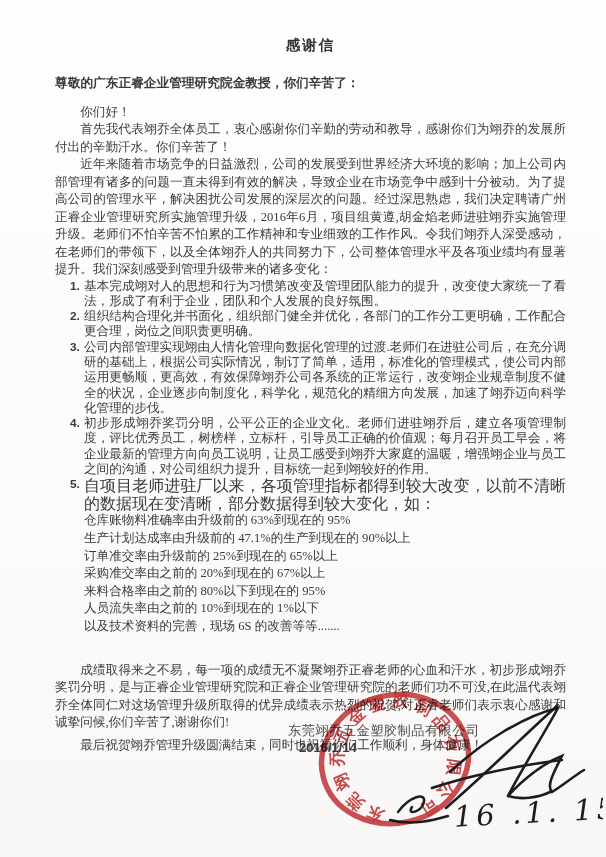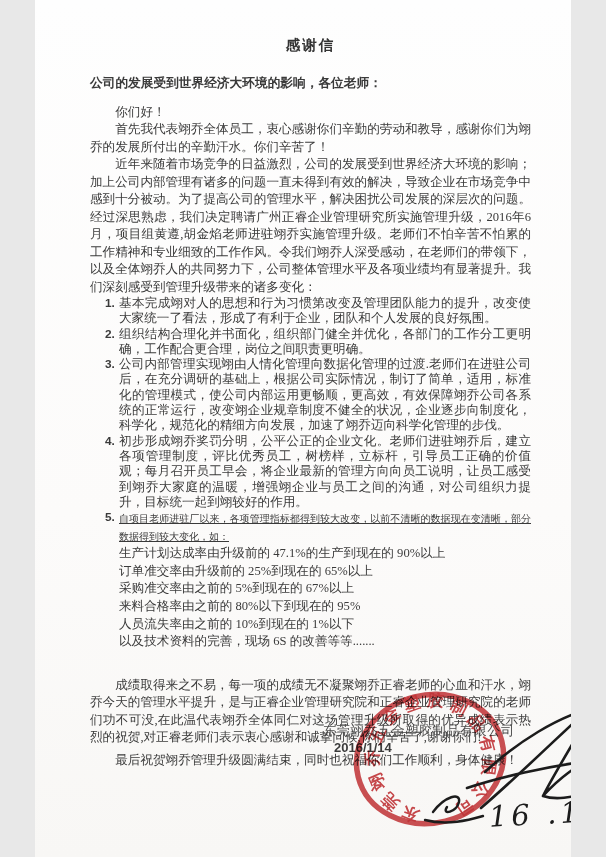--- a/index.html
+++ b/index.html
@@ -1,19 +1,19 @@
 <!DOCTYPE html>
 <html><head>
 <meta charset="utf-8">
 <style>
   * { margin: 0; padding: 0; box-sizing: border-box; }
   html, body { background: #e8e8e8; }
   .page {
     position: relative;
-    width: 536px;
+    width: 606px;
     height: 857px;
     margin: 0 auto;
     background: linear-gradient(180deg, #fefefe 0%, #fcfbfa 60%, #f8f7f5 100%);
     overflow: hidden;
     font-family: "Liberation Serif", "DejaVu Serif", serif;
     color: #3a3a3a;
     padding: 36px 40px 0 55px;
   }
   .title {
     text-align: center;
@@ -33,21 +33,21 @@
     font-size: 12.6px;
     line-height: 17.5px;
     text-align: justify;
     text-indent: 2em;
     font-weight: 500;
   }
   .numlist { margin-left: 15px; }
   .li { display: flex; font-size: 12.6px; line-height: 15.3px; }
   .li .num { width: 14px; flex: 0 0 14px; font-weight: bold; font-family: "Liberation Sans", sans-serif; font-size: 11.8px; }
   .li .txt { flex: 1; text-align: justify; font-weight: 500; }
-  .achv-intro { font-size: 10px; line-height: 17.5px; text-align: justify; font-weight: 500; text-decoration: underline; }
+  .achv-intro { font-size: 16px; line-height: 17.5px; text-align: justify; font-weight: 500; }
   .stat { font-size: 12.6px; line-height: 17.6px; font-weight: 500; }
   .closing1 { margin-top: 26px; }
   .closing2 { margin-top: 5px; }
   .sig-company {
     position: absolute; left: 288px; top: 722px;
     font-size: 13.2px; color: #4a4a4a; letter-spacing: 0.5px; font-weight: 500;
   }
   .sig-date {
     position: absolute; left: 299px; top: 740px;
     font-size: 13px; font-weight: bold; color: #3c3c3c;
@@ -76,21 +76,21 @@
     letter-spacing: 4px;
   }
 </style>
 </head>
 <body>
 
 <div class="page">
 
   <div class="title">感谢信</div>
 
-  <div class="salutation">公司的发展受到世界经济大环境的影响，各位老师：</div>
+  <div class="salutation">尊敬的广东正睿企业管理研究院金教授，你们辛苦了：</div>
 
   <p class="para">你们好！</p>
   <p class="para">首先我代表翊乔全体员工，衷心感谢你们辛勤的劳动和教导，感谢你们为翊乔的发展所付出的辛勤汗水。你们辛苦了！</p>
   <p class="para">近年来随着市场竞争的日益激烈，公司的发展受到世界经济大环境的影响；加上公司内部管理有诸多的问题一直未得到有效的解决，导致企业在市场竞争中感到十分被动。为了提高公司的管理水平，解决困扰公司发展的深层次的问题。经过深思熟虑，我们决定聘请广州正睿企业管理研究所实施管理升级，2016年6月，项目组黄遵,胡金焰老师进驻翊乔实施管理升级。老师们不怕辛苦不怕累的工作精神和专业细致的工作作风。令我们翊乔人深受感动，在老师们的带领下，以及全体翊乔人的共同努力下，公司整体管理水平及各项业绩均有显著提升。我们深刻感受到管理升级带来的诸多变化：</p>
 
   <div class="numlist">
     <div class="li">
       <span class="num">1.</span>
       <div class="txt">基本完成翊对人的思想和行为习惯第改变及管理团队能力的提升，改变使大家统一了看法，形成了有利于企业，团队和个人发展的良好氛围。</div>
     </div>
@@ -103,31 +103,32 @@
       <div class="txt">公司内部管理实现翊由人情化管理向数据化管理的过渡.老师们在进驻公司后，在充分调研的基础上，根据公司实际情况，制订了简单，适用，标准化的管理模式，使公司内部运用更畅顺，更高效，有效保障翊乔公司各系统的正常运行，改变翊企业规章制度不健全的状况，企业逐步向制度化，科学化，规范化的精细方向发展，加速了翊乔迈向科学化管理的步伐。</div>
     </div>
     <div class="li">
       <span class="num">4.</span>
       <div class="txt">初步形成翊乔奖罚分明，公平公正的企业文化。老师们进驻翊乔后，建立各项管理制度，评比优秀员工，树榜样，立标杆，引导员工正确的价值观；每月召开员工早会，将企业最新的管理方向向员工说明，让员工感受到翊乔大家庭的温暖，增强翊企业与员工之间的沟通，对公司组织力提升，目标统一起到翊较好的作用。</div>
     </div>
     <div class="li">
       <span class="num">5.</span>
       <div class="txt">
         <div class="achv-intro">自项目老师进驻厂以来，各项管理指标都得到较大改变，以前不清晰的数据现在变清晰，部分数据得到较大变化，如：</div>
+        <div class="stat">仓库账物料准确率由升级前的 63%到现在的 95%</div>
         <div class="stat">生产计划达成率由升级前的 47.1%的生产到现在的 90%以上</div>
         <div class="stat">订单准交率由升级前的 25%到现在的 65%以上</div>
-        <div class="stat">采购准交率由之前的 5%到现在的 67%以上</div>
+        <div class="stat">采购准交率由之前的 20%到现在的 67%以上</div>
         <div class="stat">来料合格率由之前的 80%以下到现在的 95%</div>
         <div class="stat">人员流失率由之前的 10%到现在的 1%以下</div>
         <div class="stat">以及技术资料的完善，现场 6S 的改善等等.......</div>
       </div>
     </div>
   </div>
 
-  <p class="para closing1">成绩取得来之不易，每一项的成绩无不凝聚翊乔正睿老师的心血和汗水，翊乔今天的管理水平提升，是与正睿企业管理研究院和正睿企业管理研究院的老师们功不可没,在此温代表翊乔全体同仁对这场管理升级所取得的优异成绩表示热烈的祝贺,对正睿老师们表示衷心感谢和诚挚问候,你们辛苦了,谢谢你们!</p>
+  <p class="para closing1">成绩取得来之不易，每一项的成绩无不凝聚翊乔正睿老师的心血和汗水，初步形成翊乔奖罚分明，是与正睿企业管理研究院和正睿企业管理研究院的老师们功不可没,在此温代表翊乔全体同仁对这场管理升级所取得的优异成绩表示热烈的祝贺,对正睿老师们表示衷心感谢和诚挚问候,你们辛苦了,谢谢你们!</p>
   <p class="para closing2">最后祝贺翊乔管理升级圆满结束，同时也祝福你们工作顺利，身体健康！</p>
 
   <div class="sig-company">东莞翊乔五金塑胶制品有限公司</div>
   <div class="sig-date">2016/1/14</div>
 
   <svg class="stamp" viewBox="0 0 174 150" aria-hidden="true">
     <defs>
       <path id="stamp-ring-path" d="M 68.9,124.8 A 53,53 0 1 1 69.7,125.1" fill="none"></path>
     </defs>
     <ellipse cx="87" cy="75" rx="74" ry="64" fill="none" stroke="#c0272b" stroke-width="5.5" opacity="0.88"></ellipse>

